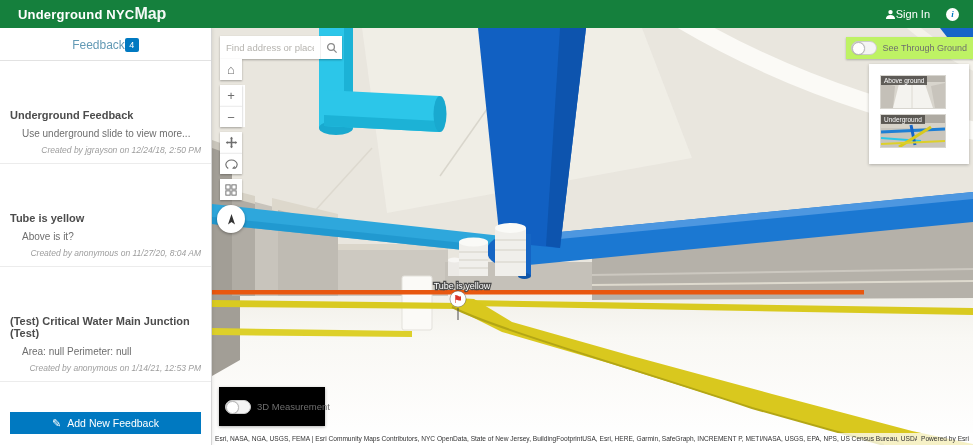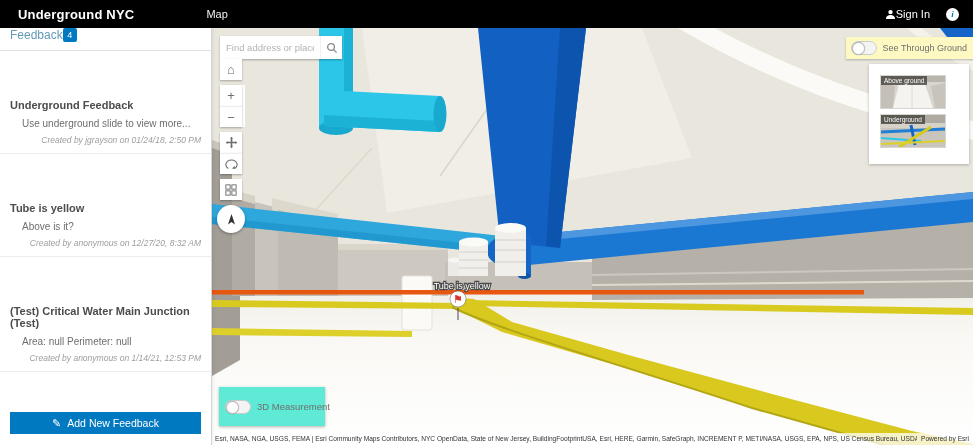--- a/index.html
+++ b/index.html
@@ -1,29 +1,29 @@
 <!DOCTYPE html>
 <html><head>
 <meta charset="utf-8">
 <style>
   * { margin:0; padding:0; box-sizing:border-box; }
   html,body { width:973px; height:445px; overflow:hidden; font-family:"Liberation Sans",sans-serif; background:#fff; }
   #stage { position:relative; width:973px; height:445px; overflow:hidden; }
 
   
-  .hdr { position:absolute; left:0; top:0; width:973px; height:28px; background:#000000; display:flex; align-items:center; color:#fff; z-index:40; }
+  .hdr { position:absolute; left:0; top:0; width:973px; height:28px; background:#15803d; display:flex; align-items:center; color:#fff; z-index:40; }
   .hdr-title { font-size:13px; font-weight:bold; margin-left:18px; letter-spacing:.2px; }
-  .hdr-nav { font-size:11px; font-weight:normal; margin-left:72px; opacity:.95; cursor:pointer; }
+  .hdr-nav { font-size:16px; font-weight:bold; opacity:.95; cursor:pointer; }
   .hdr-right { margin-left:auto; display:flex; align-items:center; gap:16px; margin-right:14px; }
   .signin { display:flex; align-items:center; font-size:11px; cursor:pointer; }
   .info-ic { width:13px; height:13px; border-radius:50%; background:#fff; color:#0079c1; font-size:9px; font-weight:bold; display:flex; align-items:center; justify-content:center; font-family:"Liberation Serif",serif; font-style:italic; cursor:pointer; }
 
   
   .sidebar { position:absolute; left:0; top:28px; width:212px; height:417px; background:#fff; border-right:1px solid #d5d5d5; z-index:30; box-shadow:1px 0 3px rgba(0,0,0,.08); }
-  .sb-head { display:flex; align-items:center; justify-content:flex-start; padding:0 10px 8px 10px; border-bottom:1px solid #e2e2e2; }
+  .sb-head { display:flex; align-items:center; justify-content:center; padding:10px 10px 8px 10px; border-bottom:1px solid #e2e2e2; }
   .sb-head-title { color:#639ab5; font-size:12px; }
   .sb-badge { background:#0079c1; color:#fff; font-size:9px; min-width:14px; height:14px; border-radius:2px; display:flex; align-items:center; justify-content:center; padding:0 2px; }
   .sb-item { padding:8px 10px 5px 10px; border-bottom:1px solid #ececec; cursor:pointer;margin-top:40px; }
   .sb-item-title { font-size:11px; font-weight:bold; color:#4c4c4c; margin-bottom:7px; }
   .sb-item-desc { font-size:10px; color:#6e6e6e; margin-left:12px; margin-bottom:6px; }
   .sb-item-meta { font-size:8.5px; color:#9d9d9d; font-style:italic; text-align:right; padding-bottom:3px; }
   .add-btn { position:absolute; left:10px; right:10px; bottom:11px; height:22px; background:#0079c1; color:#fff; font-size:10.5px; display:flex; align-items:center; justify-content:center; gap:6px; cursor:pointer; border:none; }
   .add-btn .pencil { font-size:11px; }
 
   
@@ -38,31 +38,31 @@
   .search-btn { width:22px; height:23px; display:flex; align-items:center; justify-content:center; cursor:pointer; border-left:1px solid #f0f0f0; }
 
   .navcol { position:absolute; left:8px; top:31px; z-index:10; }
   .nbtn { width:22px; height:21px; background:#fff; box-shadow:0 1px 2px rgba(0,0,0,.3); display:flex; align-items:center; justify-content:center; color:#6e6e6e; font-size:13px; cursor:pointer; margin-bottom:0; }
   .ngroup { margin-bottom:5px; }
   .ngroup .nbtn + .nbtn { border-top:1px solid #eee; }
   .nbtn.single { margin-bottom:5px; }
   .nbtn svg { display:block; }
   .cursor-btn { width:28px; height:28px; border-radius:50%; background:#fff; box-shadow:0 1px 3px rgba(0,0,0,.35); display:flex; align-items:center; justify-content:center; cursor:pointer; margin-left:-3px; margin-top:1px; }
 
-  .seethrough { position:absolute; right:0px; top:9px; height:22px; background:#fef9c3; box-shadow:0 1px 2px rgba(0,0,0,.25); display:flex; align-items:center; gap:6px; padding:0 6px 0 5px; z-index:10; }
+  .seethrough { position:absolute; right:0px; top:9px; height:22px; background:#bef264; box-shadow:0 1px 2px rgba(0,0,0,.25); display:flex; align-items:center; gap:6px; padding:0 6px 0 5px; z-index:10; }
   .toggle { width:26px; height:14px; border:1px solid #ccc; border-radius:8px; background:#f4f4f4; position:relative; cursor:pointer; flex:none; }
   .toggle .knob { position:absolute; left:0px; top:0px; width:13px; height:13px; border-radius:50%; background:#fff; border:1px solid #bbb; box-shadow:0 0 1px rgba(0,0,0,.3); }
   .tog-label { font-size:9px; color:#6e6e6e; white-space:nowrap; }
 
   .layerpanel { position:absolute; right:4px; top:36px; width:100px; height:100px; background:#fff; box-shadow:0 1px 3px rgba(0,0,0,.25); z-index:9; padding:11px 0 0 11px; }
   .thumb { position:relative; width:66px; height:34px; margin-bottom:5px; cursor:pointer; overflow:hidden; border:1px solid #d8d6d0; }
   .thumb-label { position:absolute; left:0; top:0; background:rgba(70,68,64,.8); color:#fff; font-size:6.5px; padding:1px 3px; z-index:2; white-space:nowrap; }
   .thumb svg { display:block; }
 
-  .measure { position:absolute; left:7px; top:359px; width:106px; height:39px; background:#5eead4; box-shadow:0 1px 3px rgba(0,0,0,.3); display:flex; align-items:center; gap:6px; padding:0 6px; z-index:10; }
+  .measure { position:absolute; left:7px; top:359px; width:106px; height:39px; background:#000000; box-shadow:0 1px 3px rgba(0,0,0,.3); display:flex; align-items:center; gap:6px; padding:0 6px; z-index:10; }
   .measure .tog-label { font-size:9.5px; }
 
   .attrib { position:absolute; left:0; right:0; bottom:0; height:12px; display:flex; align-items:center; z-index:11; font-size:6.6px; color:#323232; }
   .attrib-main { flex:1; background:rgba(255,255,255,.75); height:12px; line-height:12px; padding:0 3px; white-space:nowrap; overflow:hidden; }
   .attrib-pow { background:rgba(255,255,255,.75); height:12px; line-height:12px; padding:0 4px; white-space:nowrap; }
 </style>
 </head>
 <body>
 
 <div id="stage">
@@ -84,26 +84,26 @@
 
   <div class="sidebar">
     <div class="sb-head">
       <span class="sb-head-title">Feedback</span>
       <span class="sb-badge">4</span>
     </div>
 
     <div class="sb-item">
       <div class="sb-item-title">Underground Feedback</div>
       <div class="sb-item-desc">Use underground slide to view more...</div>
-      <div class="sb-item-meta">Created by jgrayson on 01/24/18, 2:50 PM</div>
+      <div class="sb-item-meta">Created by jgrayson on 12/24/18, 2:50 PM</div>
     </div>
     <div class="sb-item">
       <div class="sb-item-title">Tube is yellow</div>
       <div class="sb-item-desc">Above is it?</div>
-      <div class="sb-item-meta">Created by anonymous on 12/27/20, 8:32 AM</div>
+      <div class="sb-item-meta">Created by anonymous on 11/27/20, 8:04 AM</div>
     </div>
     <div class="sb-item">
       <div class="sb-item-title">(Test) Critical Water Main Junction (Test)</div>
       <div class="sb-item-desc">Area: null Perimeter: null</div>
       <div class="sb-item-meta">Created by anonymous on 1/14/21, 12:53 PM</div>
     </div>
 
     <button class="add-btn">
       <span class="pencil">✎</span>
       <span>Add New Feedback</span>

